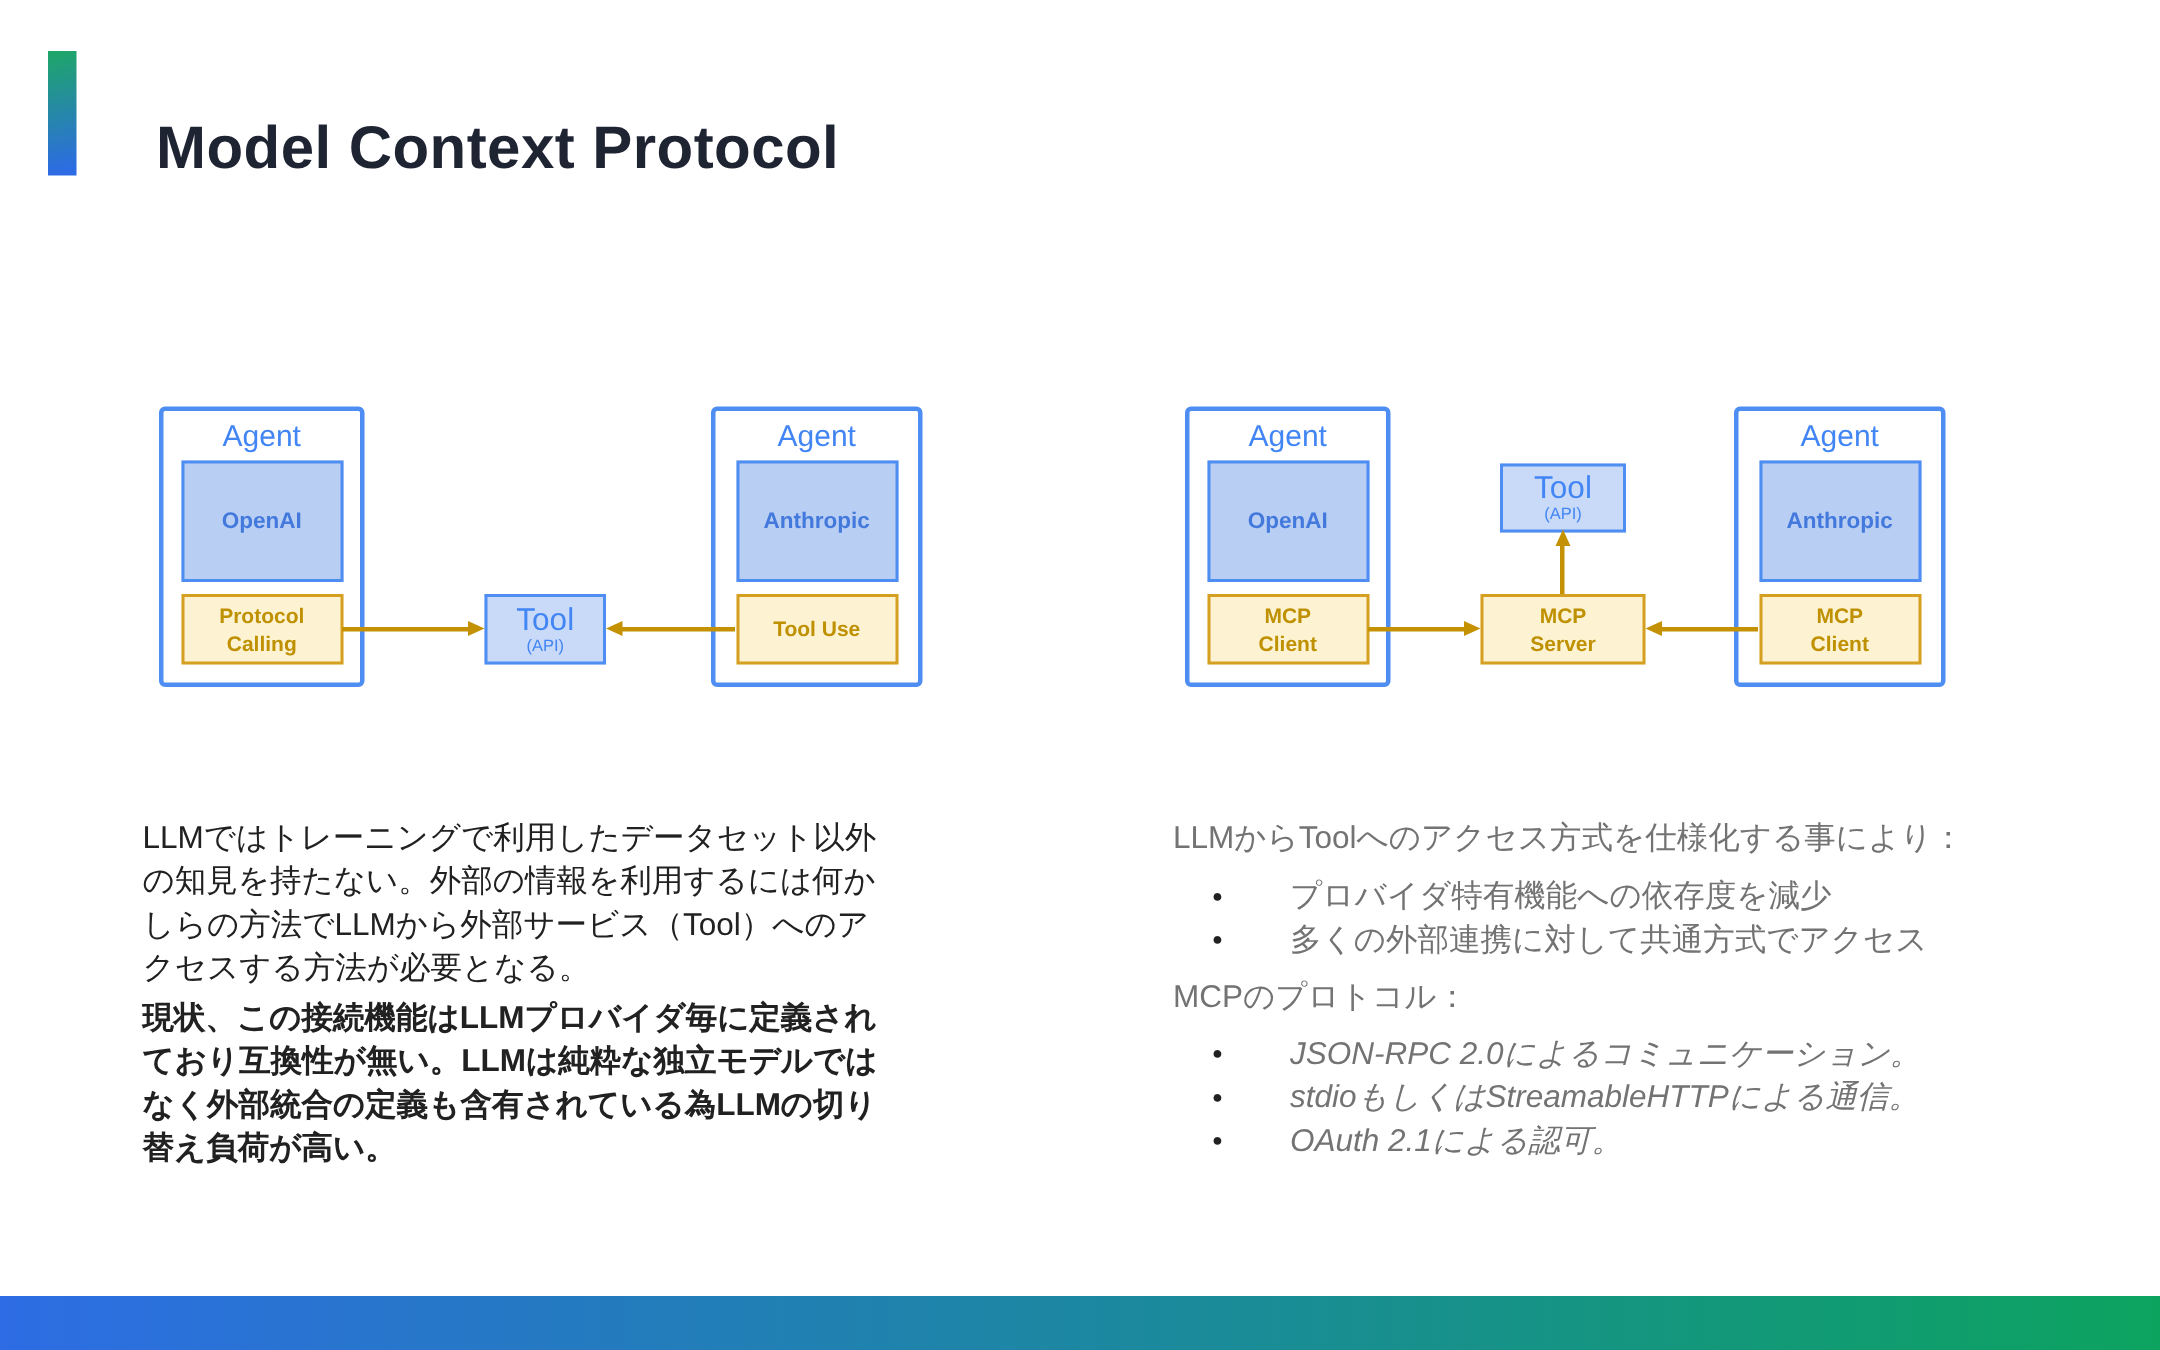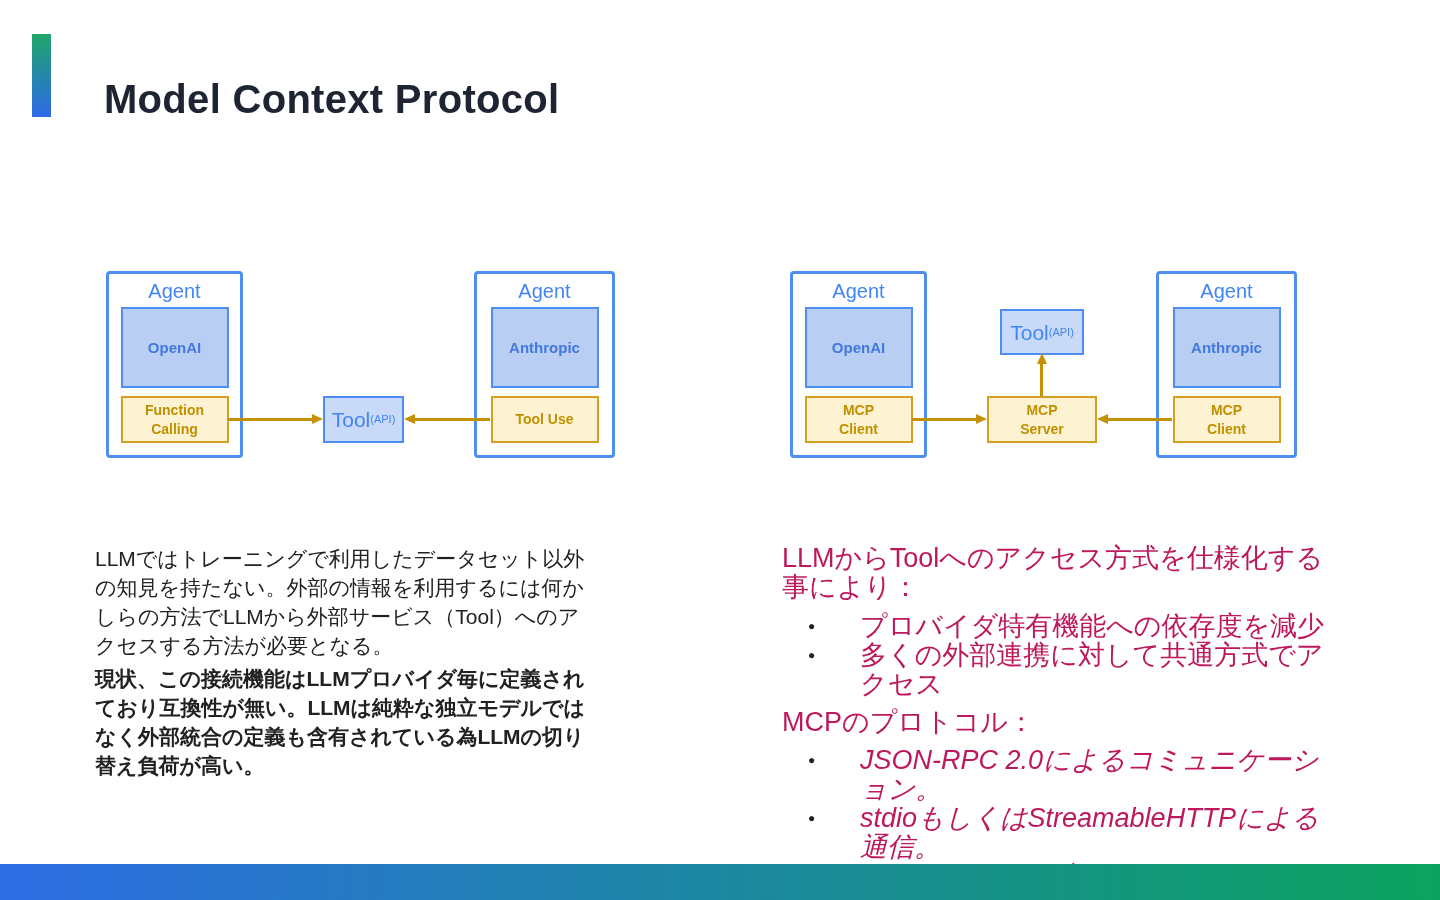--- a/index.html
+++ b/index.html
@@ -40,21 +40,21 @@
   .connector{
     position:absolute;top:122px;left:50%;transform:translateX(-50%);
     width:108px;height:47px;box-sizing:border-box;
     background:#fdf3d2;border:2px solid #d5a021;
     display:flex;flex-direction:column;align-items:center;justify-content:center;
     color:#bf9000;font-weight:bold;font-size:14px;line-height:19px;text-align:center;
   }
   .tool-box{
     position:absolute;box-sizing:border-box;
     background:#c8daf8;border:2px solid #4e8df2;
-    display:flex;flex-direction:row;align-items:center;justify-content:center;
+    display:flex;flex-direction:column;align-items:center;justify-content:center;
     color:#4285f4;text-align:center;
   }
   .tool-name{font-size:21px;line-height:23px;}
   .tool-sub{font-size:11px;line-height:13px;}
   .server-box{
     position:absolute;left:987px;top:396px;width:110px;height:47px;box-sizing:border-box;
     background:#fdf3d2;border:2px solid #d5a021;
     display:flex;flex-direction:column;align-items:center;justify-content:center;
     color:#bf9000;font-weight:bold;font-size:14px;line-height:19px;text-align:center;
   }
@@ -81,21 +81,21 @@
   
   .text-col-left{
     position:absolute;left:95px;top:544px;width:530px;
     font-size:21px;line-height:29px;color:#212121;
   }
   .text-col-left p{margin:0;white-space:pre-line;}
   .text-col-left p + p{margin-top:4px;font-weight:bold;}
 
   .text-col-right{
     position:absolute;left:782px;top:544px;width:560px;
-    font-size:27px;line-height:29px;color:#be185d;
+    font-size:21px;line-height:29px;color:#737373;
   }
   .text-col-right p{margin:0;}
   .text-col-right ul{list-style:none;margin:10px 0 0 0;padding:0;}
   .text-col-right ul.protocol{margin-top:9px;font-style:italic;}
   .text-col-right li{position:relative;padding-left:78px;}
   .text-col-right li::before{
     content:"●";position:absolute;left:26px;top:0;
     font-size:12px;line-height:29px;color:#212121;
   }
   .protocol-heading{margin-top:9px !important;}
@@ -115,21 +115,21 @@
   <h1 class="page-title">Model Context Protocol</h1>
 
   <div>
 
     <div class="agent" id="agent-before-openai">
       <div class="agent-label">Agent</div>
       <div class="provider">
         <span>OpenAI</span>
       </div>
       <div class="connector">
-        <div>Function</div>
+        <div>Protocol</div>
         <div>Calling</div>
       </div>
     </div>
 
     <div class="tool-box" id="tool-before">
       <div class="tool-name">Tool</div>
       <div class="tool-sub">(API)</div>
     </div>
 
     <div class="agent" id="agent-before-anthropic">

